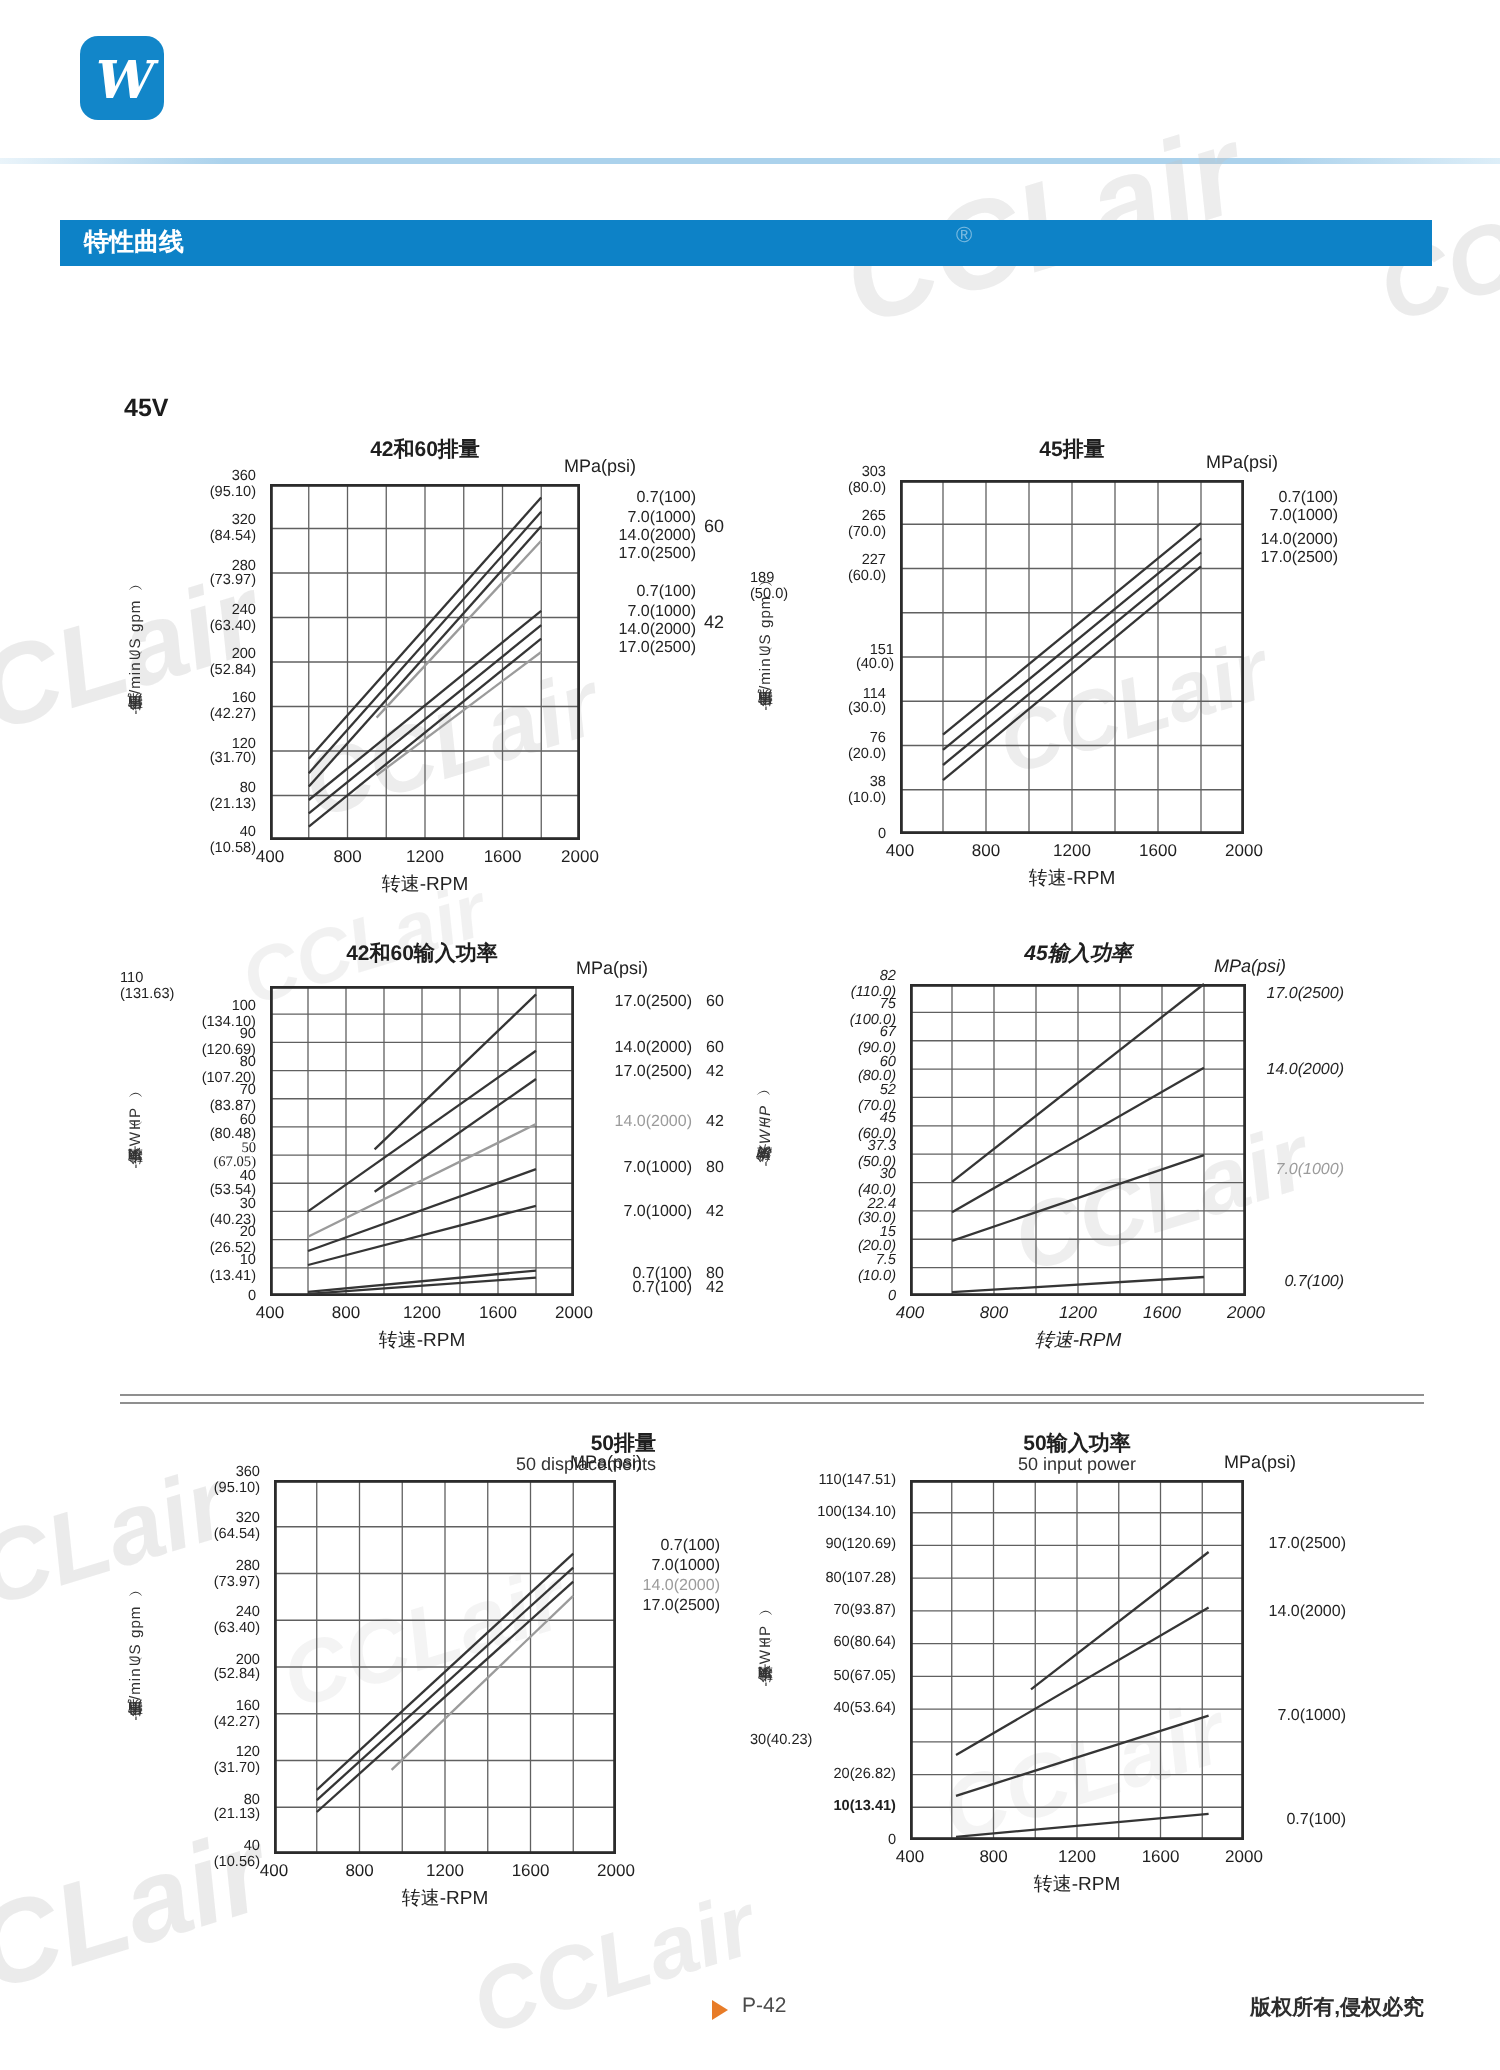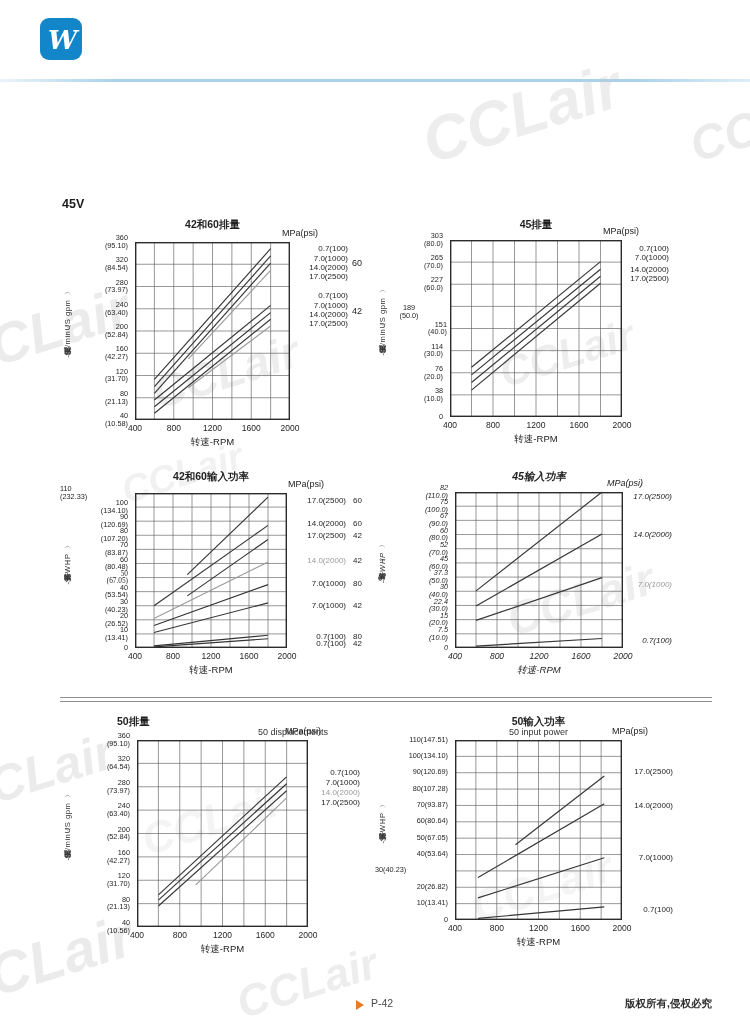--- a/index.html
+++ b/index.html
@@ -64,20 +64,24 @@
     <div class="logo">
       <div class="logo-mark">
         <svg width="42" height="42" viewBox="0 0 42 42">
           <text x="8" y="31" font-size="26" font-style="italic" font-weight="bold" font-family="'DejaVu Serif',serif" fill="#ffffff">W</text>
         </svg>
       </div>
     </div>
   </div>
   <div class="header-rule"></div>
 
+  <div class="banner">
+    <div class="banner-label">特性曲线</div>
+    <div class="banner-reg">®</div>
+  </div>
 
   <div class="model-label">45V</div>
 
   <div class="chart" style="left: 60px; top: 215px; width: 310px; height: 243px;">
       <div class="abs" style="left: 55px; top: 3px; width: 195px; text-align: center; font-size: 10.5px; font-weight: bold; color: rgb(31, 31, 31);">42和60排量</div>
       <div class="abs" style="left: 222px; top: 13px; font-size: 9px; color: rgb(34, 34, 34);">MPa(psi)</div>
       <div class="abs" style="left: 3px; top: 22px; height: 188px; font-size: 7.6px; color: rgb(51, 51, 51); writing-mode: vertical-rl; transform: rotate(180deg); text-align: center; letter-spacing: 0.5px;">输出流量 - L/min（US gpm）</div>
       <div class="abs" style="left: 75px; top: 221px; width: 155px; text-align: center; font-size: 9.5px; color: rgb(34, 34, 34);">转速-RPM</div>
       <div class="abs" style="left: 0px; top: 19px; width: 68px; text-align: right; font-size: 7.3px; line-height: 1.08; color: rgb(31, 31, 31);">
         <div>360</div>
@@ -166,21 +170,21 @@
         <div>(80.0)</div>
       </div>
       <div class="abs" style="left: 0px; top: 39.1px; width: 68px; text-align: right; font-size: 7.3px; line-height: 1.08; color: rgb(31, 31, 31);">
         <div>265</div>
         <div>(70.0)</div>
       </div>
       <div class="abs" style="left: 0px; top: 61.3px; width: 68px; text-align: right; font-size: 7.3px; line-height: 1.08; color: rgb(31, 31, 31);">
         <div>227</div>
         <div>(60.0)</div>
       </div>
-      <div class="abs" style="left: 0px; top: 89px; width: 68px; text-align: center; font-size: 7.3px; line-height: 1.08; color: rgb(31, 31, 31);">
+      <div class="abs" style="left: 0px; top: 70px; width: 68px; text-align: left; font-size: 7.3px; line-height: 1.08; color: rgb(31, 31, 31);">
         <div>189</div>
         <div>(50.0)</div>
       </div>
       <div class="abs" style="left: 4px; top: 105.5px; width: 68px; text-align: right; font-size: 7.3px; line-height: 1.08; color: rgb(31, 31, 31);">
         <div>151</div>
         <div>(40.0)</div>
       </div>
       <div class="abs" style="left: 0px; top: 127.6px; width: 68px; text-align: right; font-size: 7.3px; line-height: 1.08; color: rgb(31, 31, 31);">
         <div>114</div>
         <div>(30.0)</div>
@@ -227,21 +231,21 @@
       <div class="abs" style="left: 232px; top: 49.5px; width: 62px; text-align: right; font-size: 8px; color: rgb(36, 36, 36);">14.0(2000)</div>
       <div class="abs" style="left: 232px; top: 59.4px; width: 62px; text-align: right; font-size: 8px; color: rgb(36, 36, 36);">17.0(2500)</div>
     </div>
   <div class="chart" style="left: 60px; top: 460px; width: 320px; height: 240px;">
       <div class="abs" style="left: 55px; top: 10px; width: 192px; text-align: center; font-size: 10.5px; font-weight: bold; color: rgb(31, 31, 31);">42和60输入功率</div>
       <div class="abs" style="left: 228px; top: 19px; font-size: 9px; color: rgb(34, 34, 34);">MPa(psi)</div>
       <div class="abs" style="left: 3px; top: 28px; height: 165px; font-size: 7.6px; color: rgb(51, 51, 51); writing-mode: vertical-rl; transform: rotate(180deg); text-align: center; letter-spacing: 0.5px;">输出功率 - KW（HP）</div>
       <div class="abs" style="left: 75px; top: 204px; width: 152px; text-align: center; font-size: 9.5px; color: rgb(34, 34, 34);">转速-RPM</div>
       <div class="abs" style="left: 0px; top: 25px; width: 68px; text-align: left; font-size: 7.3px; line-height: 1.08; color: rgb(31, 31, 31);">
         <div>110</div>
-        <div>(232.33)</div>
+        <div>(131.63)</div>
       </div>
       <div class="abs" style="left: 0px; top: 39.1px; width: 68px; text-align: right; font-size: 7.3px; line-height: 1.08; color: rgb(31, 31, 31);">
         <div>100</div>
         <div>(134.10)</div>
       </div>
       <div class="abs" style="left: 0px; top: 53.2px; width: 68px; text-align: right; font-size: 7.3px; line-height: 1.08; color: rgb(31, 31, 31);">
         <div>90</div>
         <div>(120.69)</div>
       </div>
       <div class="abs" style="left: 0px; top: 67.3px; width: 68px; text-align: right; font-size: 7.3px; line-height: 1.08; color: rgb(31, 31, 31);">
@@ -409,21 +413,21 @@
         <polyline points="21.0,114.1 147.0,41.9" fill="none" stroke="#353535" stroke-width="1.15"></polyline>
         <polyline points="21.0,128.4 147.0,85.6" fill="none" stroke="#353535" stroke-width="1.15"></polyline>
         <polyline points="21.0,154.1 147.0,146.5" fill="none" stroke="#353535" stroke-width="1.15"></polyline>
       </svg>
       <div class="abs" style="left: 235px; top: 32.2px; width: 62px; text-align: right; font-size: 8px; color: rgb(36, 36, 36);">17.0(2500)</div>
       <div class="abs" style="left: 235px; top: 69.6px; width: 62px; text-align: right; font-size: 8px; color: rgb(36, 36, 36);">14.0(2000)</div>
       <div class="abs" style="left: 235px; top: 119.5px; width: 62px; text-align: right; font-size: 8px; color: rgb(155, 155, 155);">7.0(1000)</div>
       <div class="abs" style="left: 235px; top: 175.7px; width: 62px; text-align: right; font-size: 8px; color: rgb(36, 36, 36);">0.7(100)</div>
     </div>
   <div class="chart" style="left: 60px; top: 712px; width: 320px; height: 252px;">
-      <div class="abs" style="left: 57px; top: 3px; width: 211px; text-align: left; font-size: 10.5px; font-weight: bold; color: rgb(31, 31, 31);">50排量</div>
+      <div class="abs" style="left: 57px; top: 3px; width: 211px; text-align: right; font-size: 10.5px; font-weight: bold; color: rgb(31, 31, 31);">50排量</div>
       <div class="abs" style="left: 57px; top: 15px; width: 211px; text-align: right; font-size: 9px; color: rgb(51, 51, 51);">50 displacements</div>
       <div class="abs" style="left: 225px; top: 14px; font-size: 9px; color: rgb(34, 34, 34);">MPa(psi)</div>
       <div class="abs" style="left: 3px; top: 23px; height: 197px; font-size: 7.6px; color: rgb(51, 51, 51); writing-mode: vertical-rl; transform: rotate(180deg); text-align: center; letter-spacing: 0.5px;">输出流量 - L/min（US gpm）</div>
       <div class="abs" style="left: 77px; top: 231px; width: 171px; text-align: center; font-size: 9.5px; color: rgb(34, 34, 34);">转速-RPM</div>
       <div class="abs" style="left: 0px; top: 20px; width: 70px; text-align: right; font-size: 7.3px; line-height: 1.08; color: rgb(31, 31, 31);">
         <div>360</div>
         <div>(95.10)</div>
       </div>
       <div class="abs" style="left: 0px; top: 43.4px; width: 70px; text-align: right; font-size: 7.3px; line-height: 1.08; color: rgb(31, 31, 31);">
         <div>320</div>
@@ -517,21 +521,21 @@
       </div>
       <div class="abs" style="left: 0px; top: 138px; width: 73px; text-align: right; font-size: 7.3px; line-height: 1.08; color: rgb(31, 31, 31);">
         <div>40(53.64)</div>
       </div>
       <div class="abs" style="left: 0px; top: 154.4px; width: 73px; font-size: 7.3px; line-height: 1.08; color: rgb(31, 31, 31);">
         <div>30(40.23)</div>
       </div>
       <div class="abs" style="left: 0px; top: 170.8px; width: 73px; text-align: right; font-size: 7.3px; line-height: 1.08; color: rgb(31, 31, 31);">
         <div>20(26.82)</div>
       </div>
-      <div class="abs" style="left: 0px; top: 187.1px; width: 73px; text-align: right; font-size: 7.3px; line-height: 1.08; color: rgb(31, 31, 31);">
+      <div class="abs" style="left: 0px; top: 187.1px; width: 73px; text-align: right; font-size: 7.3px; line-height: 1.08; color: rgb(31, 31, 31); font-weight: bold;">
         <div>10(13.41)</div>
       </div>
       <div class="abs" style="left: 0px; top: 203.5px; width: 73px; text-align: right; font-size: 7.3px; line-height: 1.08; color: rgb(31, 31, 31);">
         <div>0</div>
       </div>
       <div class="abs" style="left: 64px; top: 211px; width: 32px; text-align: center; font-size: 8.5px; color: rgb(31, 31, 31);">400</div>
       <div class="abs" style="left: 105.8px; top: 211px; width: 32px; text-align: center; font-size: 8.5px; color: rgb(31, 31, 31);">800</div>
       <div class="abs" style="left: 147.5px; top: 211px; width: 32px; text-align: center; font-size: 8.5px; color: rgb(31, 31, 31);">1200</div>
       <div class="abs" style="left: 189.3px; top: 211px; width: 32px; text-align: center; font-size: 8.5px; color: rgb(31, 31, 31);">1600</div>
       <div class="abs" style="left: 231px; top: 211px; width: 32px; text-align: center; font-size: 8.5px; color: rgb(31, 31, 31);">2000</div>

